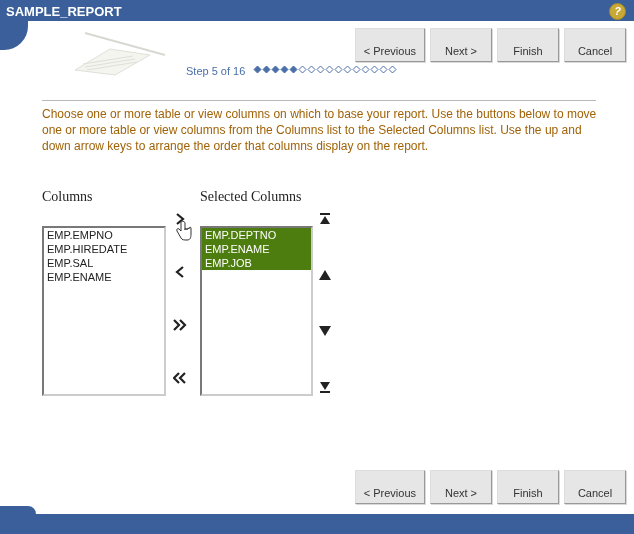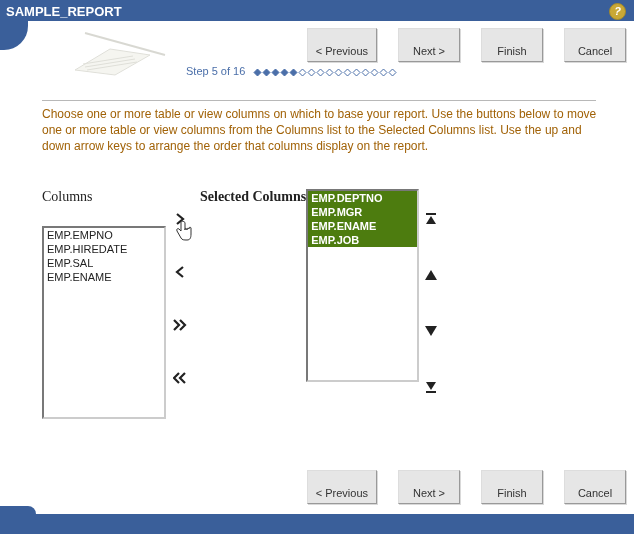--- a/index.html
+++ b/index.html
@@ -80,28 +80,27 @@
     height: 22px;
     background: #e6e6e6;
     border: 1px solid #999;
     border-top-color: #ddd;
     border-left-color: #ddd;
     font-size: 11px;
     padding: 16px 8px;
     cursor: pointer;
     box-shadow: 1px 1px 0 rgba(0,0,0,0.15);
     color: #333;
-    margin-left: 16px;
   }
   .step-row {
     position: absolute;
     top: 65px;
     left: 186px;
     display: flex;
-    align-items: flex-end;
+    align-items: flex-start;
     gap: 8px;
   }
   .step-text { color: #4b6fa9; font-size: 11px; }
   .step-dots { display: flex; gap: 0; }
   .dot {
     width: 9px; height: 9px;
     display: inline-block;
   }
   .dot svg { width: 100%; height: 100%; display:block; }
   .page-title {
@@ -138,21 +137,21 @@
   .col-label {
     font-family: "Times New Roman", serif;
     font-size: 14px;
     margin-bottom: 21px;
     color: #222;
   }
   .listbox {
     border: 2px inset #ccc;
     background: #ffffff;
     width: 124px;
-    height: 193px;
+    height: 170px;
     overflow: hidden;
     box-sizing: border-box;
   }
   .listbox .item {
     font-size: 11px;
     padding: 1px 3px;
     white-space: nowrap;
     color: #222;
   }
   .selected-box { width: 113px; }
@@ -190,21 +189,21 @@
   }
   .order-col {
     width: 24px;
     display:flex;
     flex-direction:column;
     align-items:center;
     padding-top: 18px;
   }
   .left-block { display:flex; flex-direction:column; }
   .mid-block { margin: 0 8px 0 2px; }
-  .sel-block { display:flex; flex-direction:row;font-weight:bold; }
+  .sel-block { display:flex; flex-direction:column; }
   .footer-band {
     position:absolute;
     left:0; right:0;
     bottom: 0;
     height: 20px;
     background: #3a5f9a;
   }
   .footer-band::before {
     content:"";
     position:absolute;
@@ -376,21 +375,20 @@
           <polyline points="6,1 1,6 6,11" fill="none" stroke="#222" stroke-width="2.2"></polyline>
           <polyline points="12,1 7,6 12,11" fill="none" stroke="#222" stroke-width="2.2"></polyline>
         </svg>
       </div>
     </div>
 
     <div class="sel-block">
       <div class="col-label">Selected Columns</div>
       <div class="listbox selected-box" id="selected-list">
           <div class="item highlight">EMP.DEPTNO</div>
-          <div class="item highlight">EMP.MGR</div>
           <div class="item highlight">EMP.ENAME</div>
           <div class="item highlight">EMP.JOB</div>
         </div>
     </div>
 
     <div class="order-col">
       <div class="order-btn">
         <svg width="14" height="14">
           <line x1="2" y1="2" x2="12" y2="2" stroke="#222" stroke-width="2"></line>
           <polygon points="7,4 12,12 2,12" fill="#222"></polygon>

